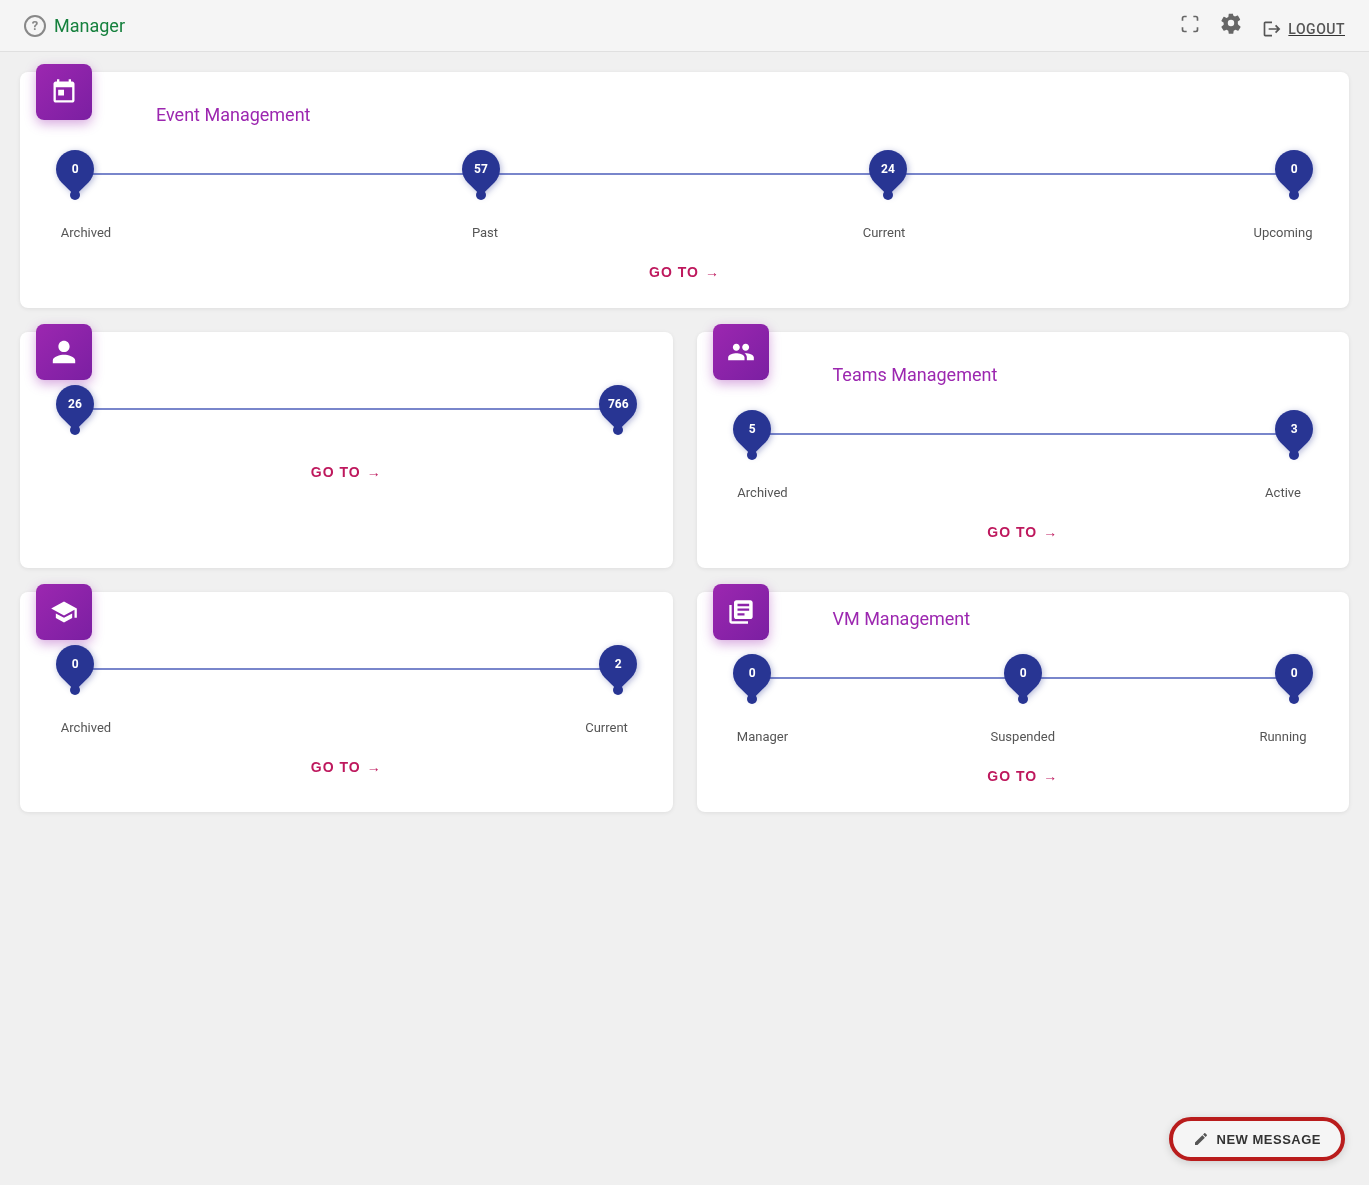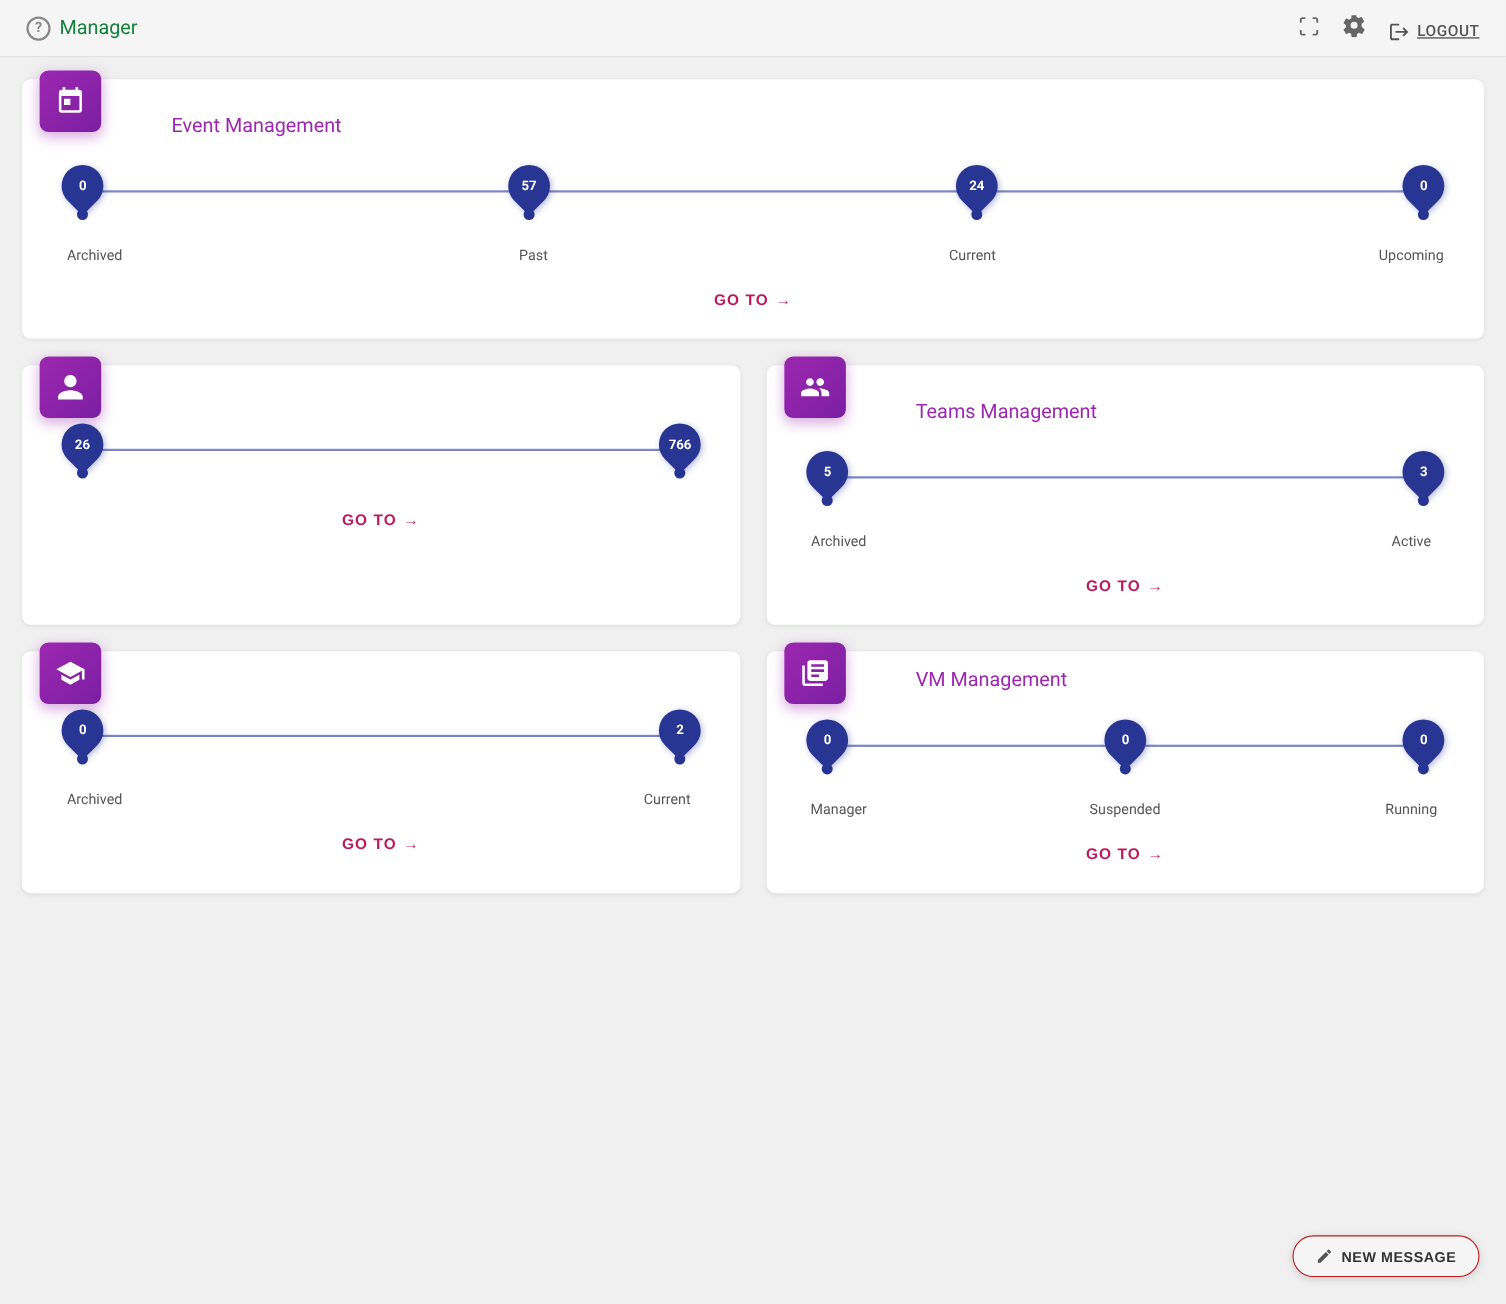--- a/index.html
+++ b/index.html
@@ -121,21 +121,21 @@
       grid-template-columns: 1fr 1fr;
       gap: 24px;
     }
 
     
     .new-message-btn {
       position: fixed;
       bottom: 24px;
       right: 24px;
       background: #f5f5f5;
-      border: 1px solid #b91c1c;
+      border: 4px solid #b91c1c;
       border-radius: 24px;
       padding: 10px 20px;
       display: flex;
       align-items: center;
       gap: 8px;
       font-size: 13px;
       font-weight: 600;
       letter-spacing: 0.5px;
       cursor: pointer;
       box-shadow: 0 2px 8px rgba(0,0,0,0.15);

